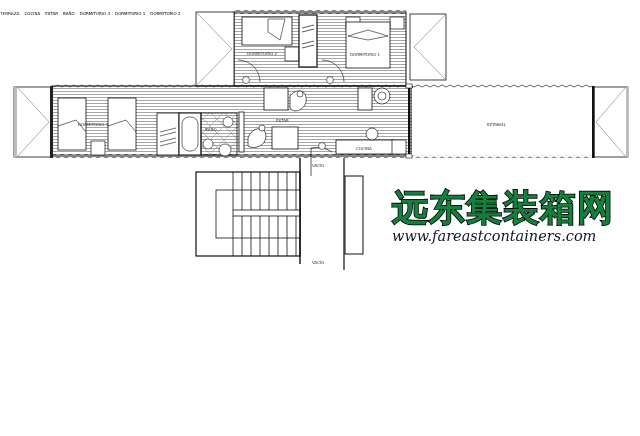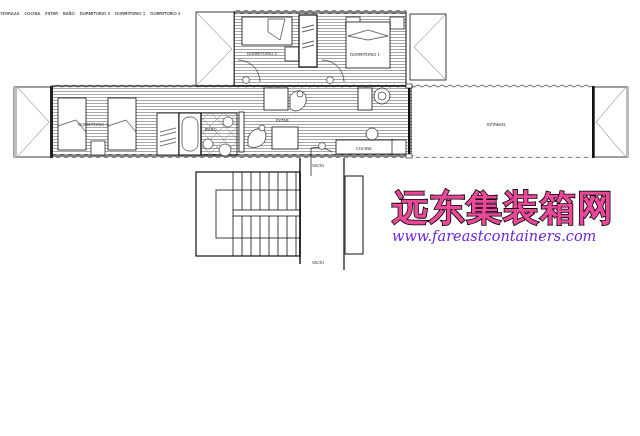--- a/index.html
+++ b/index.html
@@ -1,27 +1,27 @@
 <!DOCTYPE html>
 <html><head>
   <meta charset="utf-8">
   <style>
     html, body { margin: 0; padding: 0; background: #ffffff; }
     body { width: 640px; height: 436px; position: relative; overflow: hidden; font-family: "DejaVu Sans", sans-serif; }
     #plan { position: absolute; left: 0; top: 0; width: 640px; height: 436px; }
     .wm-cn {
       position: absolute; left: 392px; top: 184px;
       font-family: "DejaVu Sans", sans-serif; font-weight: bold; font-size: 36px;
-      color: #ec4899; letter-spacing: 1px;
+      color: #15803d; letter-spacing: 1px;
       -webkit-text-stroke: 1.6px #000; paint-order: stroke fill;
       text-shadow: 0 0 0 #000;
     }
     .wm-url {
       position: absolute; left: 392px; top: 228px;
-      font-family: "DejaVu Serif", serif; font-style: italic; font-size: 14.5px; color: #6d28d9;
+      font-family: "DejaVu Serif", serif; font-style: italic; font-size: 14.5px; color: #0f172a;
     }
     .lbl { font-family: "DejaVu Sans", sans-serif; font-size: 4px; fill: #333; }
     .lbl-m { font-family: "DejaVu Sans", sans-serif; font-size: 4.2px; fill: #333; }
   </style>
 </head>
 <body>
 
 
 
 <svg id="plan" viewBox="0 0 640 436" xmlns="http://www.w3.org/2000/svg">

